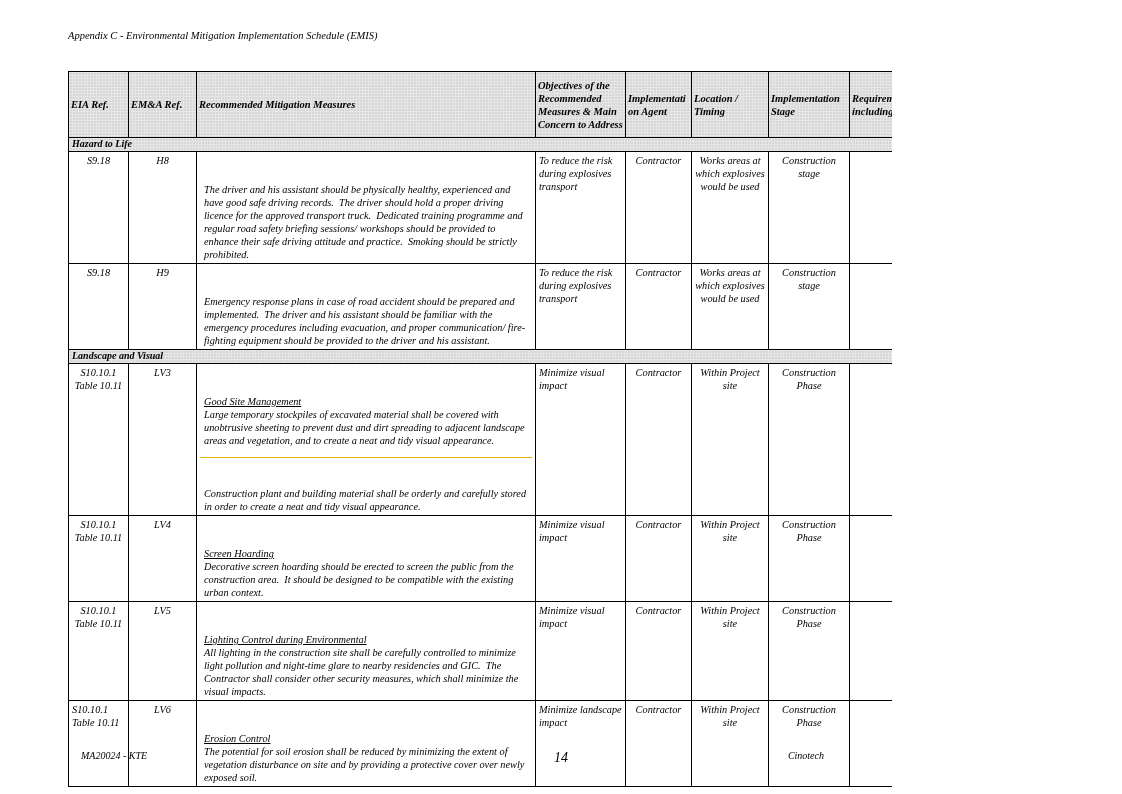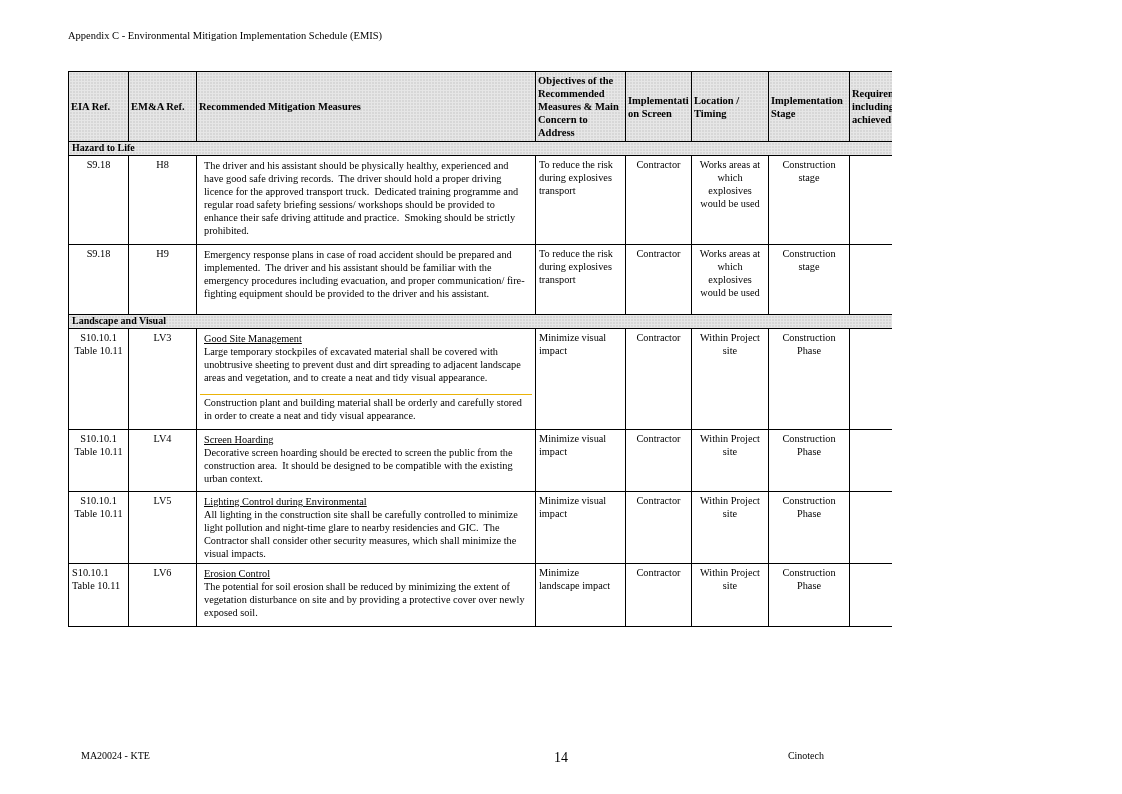--- a/index.html
+++ b/index.html
@@ -1,17 +1,17 @@
 <!DOCTYPE html>
 <html><head>
 <meta charset="utf-8">
 <style>
   html,body{margin:0;padding:0;background:#fff;}
   body{width:1122px;height:794px;font-family:"Liberation Serif",serif;color:#000;}
-  .page{position:relative;width:892px;height:794px;background:#fff;overflow:hidden;}
+  .page{position:relative;width:892px;height:794px;background:#fff;overflow:hidden;font-style:italic;}
 
   .doc-title{position:absolute;left:68px;top:30px;font-size:10.5px;}
 
   table.emis{position:absolute;left:68px;top:71px;width:986px;border-collapse:collapse;table-layout:fixed;}
   table.emis th, table.emis td{
     border:1px solid #000;
     vertical-align:top;
     font-size:10.3px;
     line-height:13px;
     padding:2px 3px;
@@ -35,21 +35,21 @@
   tr.section-row td{
     font-weight:bold;
     text-align:left;
     font-size:10px;
     line-height:12px;
     padding:0 3px;
   }
   .c-center{text-align:center;}
   .c-left{text-align:left;}
   td.c-measures{padding:0;}
-  .measure{padding:1px 4px 0 4px;}
+  .measure{padding:1px 4px 0 4px;margin-top:28px;}
   .m-split{border-bottom:1px solid #eab308;box-sizing:border-box;overflow:hidden;}
   .m-title{text-decoration:underline;}
   .m-body{white-space:pre-wrap;}
   td.c-status{padding:0;}
   .status-mark{padding-top:2px;text-align:center;box-sizing:border-box;overflow:hidden;}
   .s-split{border-bottom:1px solid #000;}
   .eia-left{text-align:left;padding-left:1px;}
 
   .footer-left{position:absolute;left:68px;top:750px;font-size:10px;margin-left:13px;}
   .footer-center{position:absolute;left:0;top:750px;width:1122px;text-align:center;font-size:14px;}
@@ -73,21 +73,21 @@
       <col style="width:81px">
         <col style="width:111px">
         <col style="width:94px">
     </colgroup>
     <thead>
       <tr style="height:66px">
         <th class="grayfill">EIA Ref.</th>
         <th class="grayfill">EM&amp;A Ref.</th>
         <th class="grayfill">Recommended Mitigation Measures</th>
         <th class="grayfill">Objectives of the Recommended Measures &amp; Main Concern to Address</th>
-        <th class="grayfill">Implementati on Screen</th>
+        <th class="grayfill">Implementati on Agent</th>
         <th class="grayfill">Location / Timing</th>
         <th class="grayfill">Implementation Stage</th>
         <th class="grayfill">Requirements and/ or including to be achieved</th>
         <th class="grayfill">Implementation Status</th>
       </tr>
     </thead>
     <tbody>
 
       <tr class="section-row" style="height:14px">
         <td colspan="9" class="grayfill">Hazard to Life</td>

